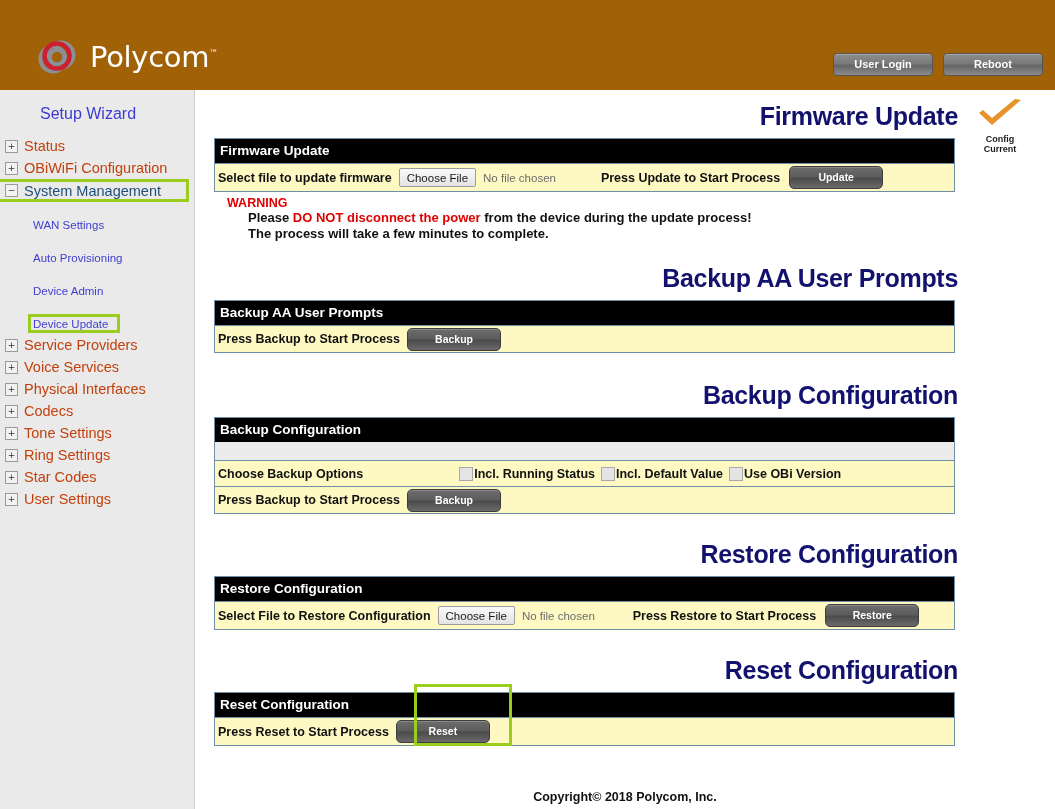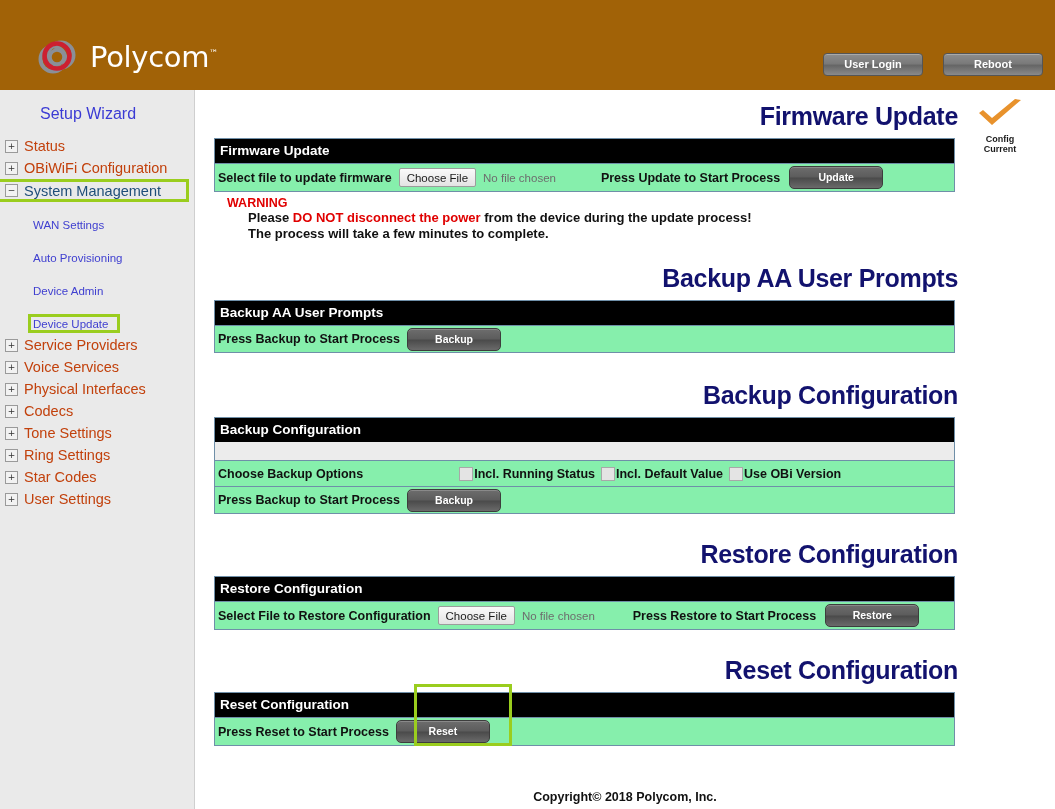--- a/index.html
+++ b/index.html
@@ -42,21 +42,21 @@
   }
   .logo-tm {
     color: #ffffff;
     font-size: 9px;
     vertical-align: super;
   }
   .hdr-buttons {
     position: absolute;
     right: 12px; top: 53px;
     display: flex;
-    gap: 20px;
+    gap: 10px;
   }
   .hdr-btn {
     display: inline-block;
     min-width: 70px;
     padding: 4px 14px 5px 14px;
     border-radius: 4px;
     background: linear-gradient(to bottom, #8d8d8d 0%, #7a7a7a 45%, #666666 55%, #8a8a8a 100%);
     border: 1px solid #555;
     color: #ffffff;
     font-size: 11px;
@@ -167,21 +167,21 @@
     background: #000000;
     color: #ffffff;
     font-size: 13.5px;
     font-weight: bold;
     padding: 4px 0 5px 5px;
     font-family: "Liberation Sans", sans-serif;
   }
   .panel-row {
     display: flex;
     align-items: center;
-    background: #86efac;
+    background: #fef9c3;
     border-top: 1px solid #6f8fa8;
     min-height: 25px;
     padding-left: 3px;
   }
   .panel-row:first-of-type { border-top: none; }
   .row-label {
     font-size: 12.5px;
     font-weight: bold;
     color: #111;
     white-space: nowrap;

